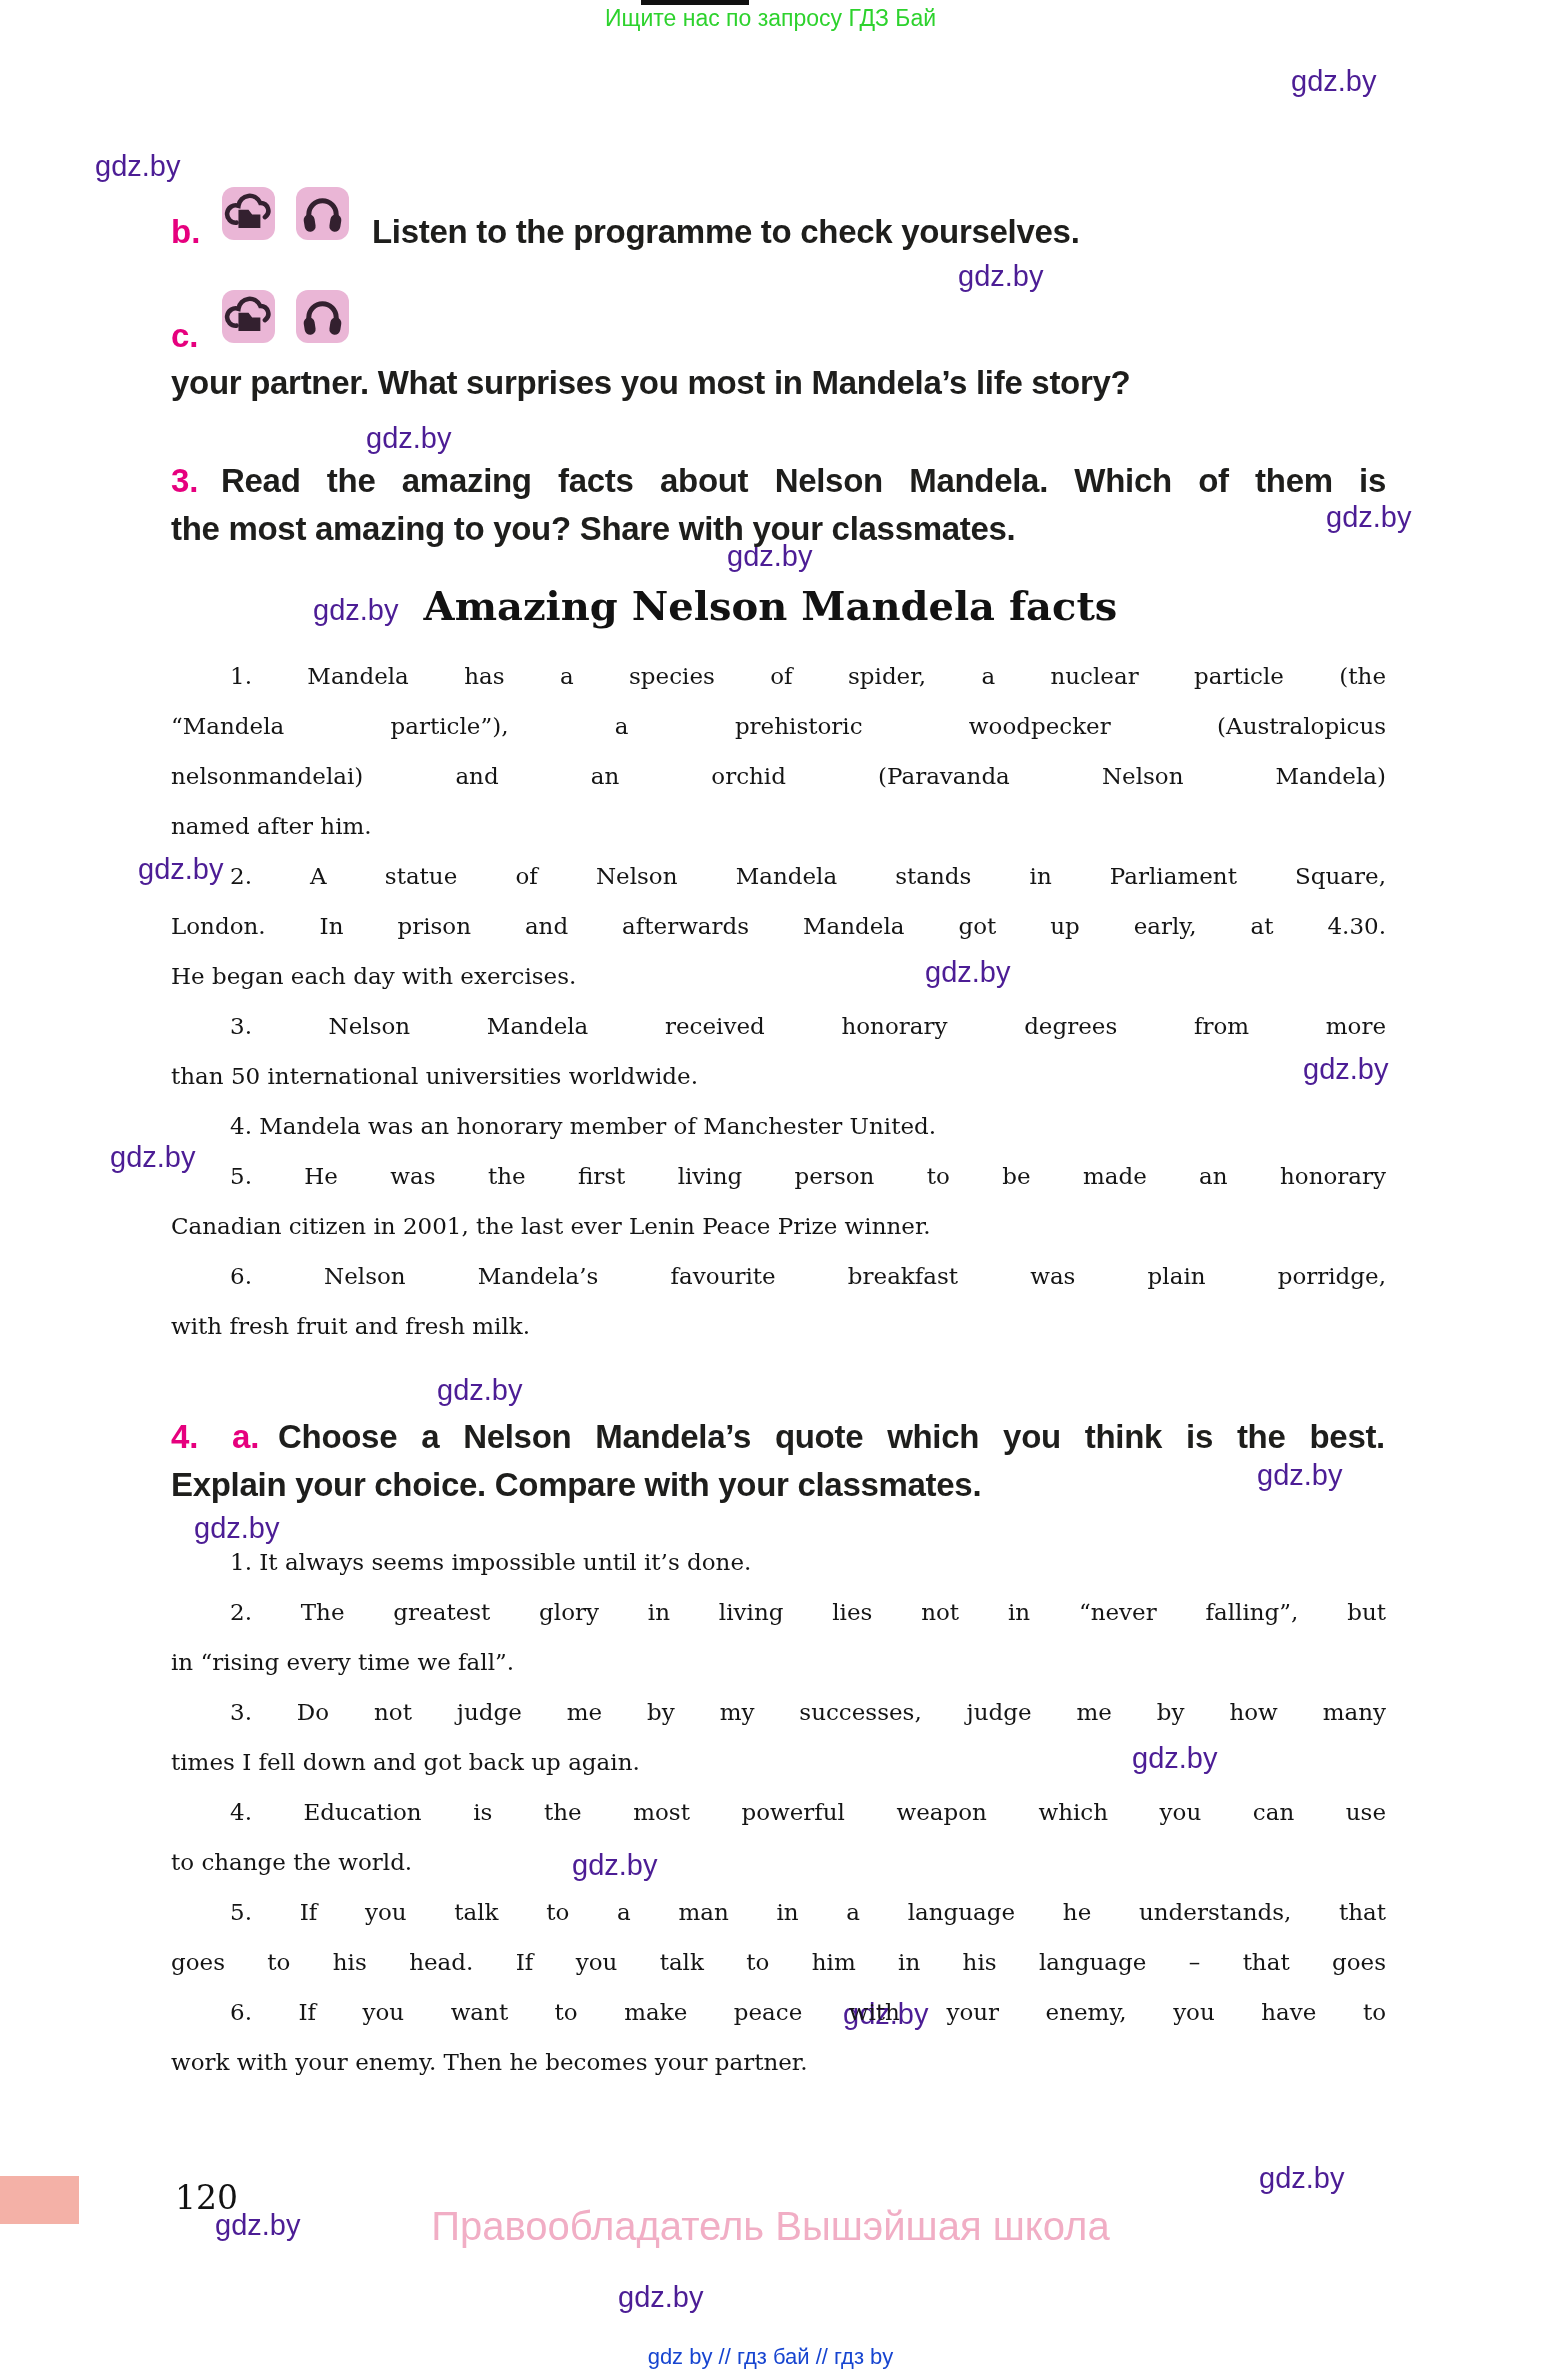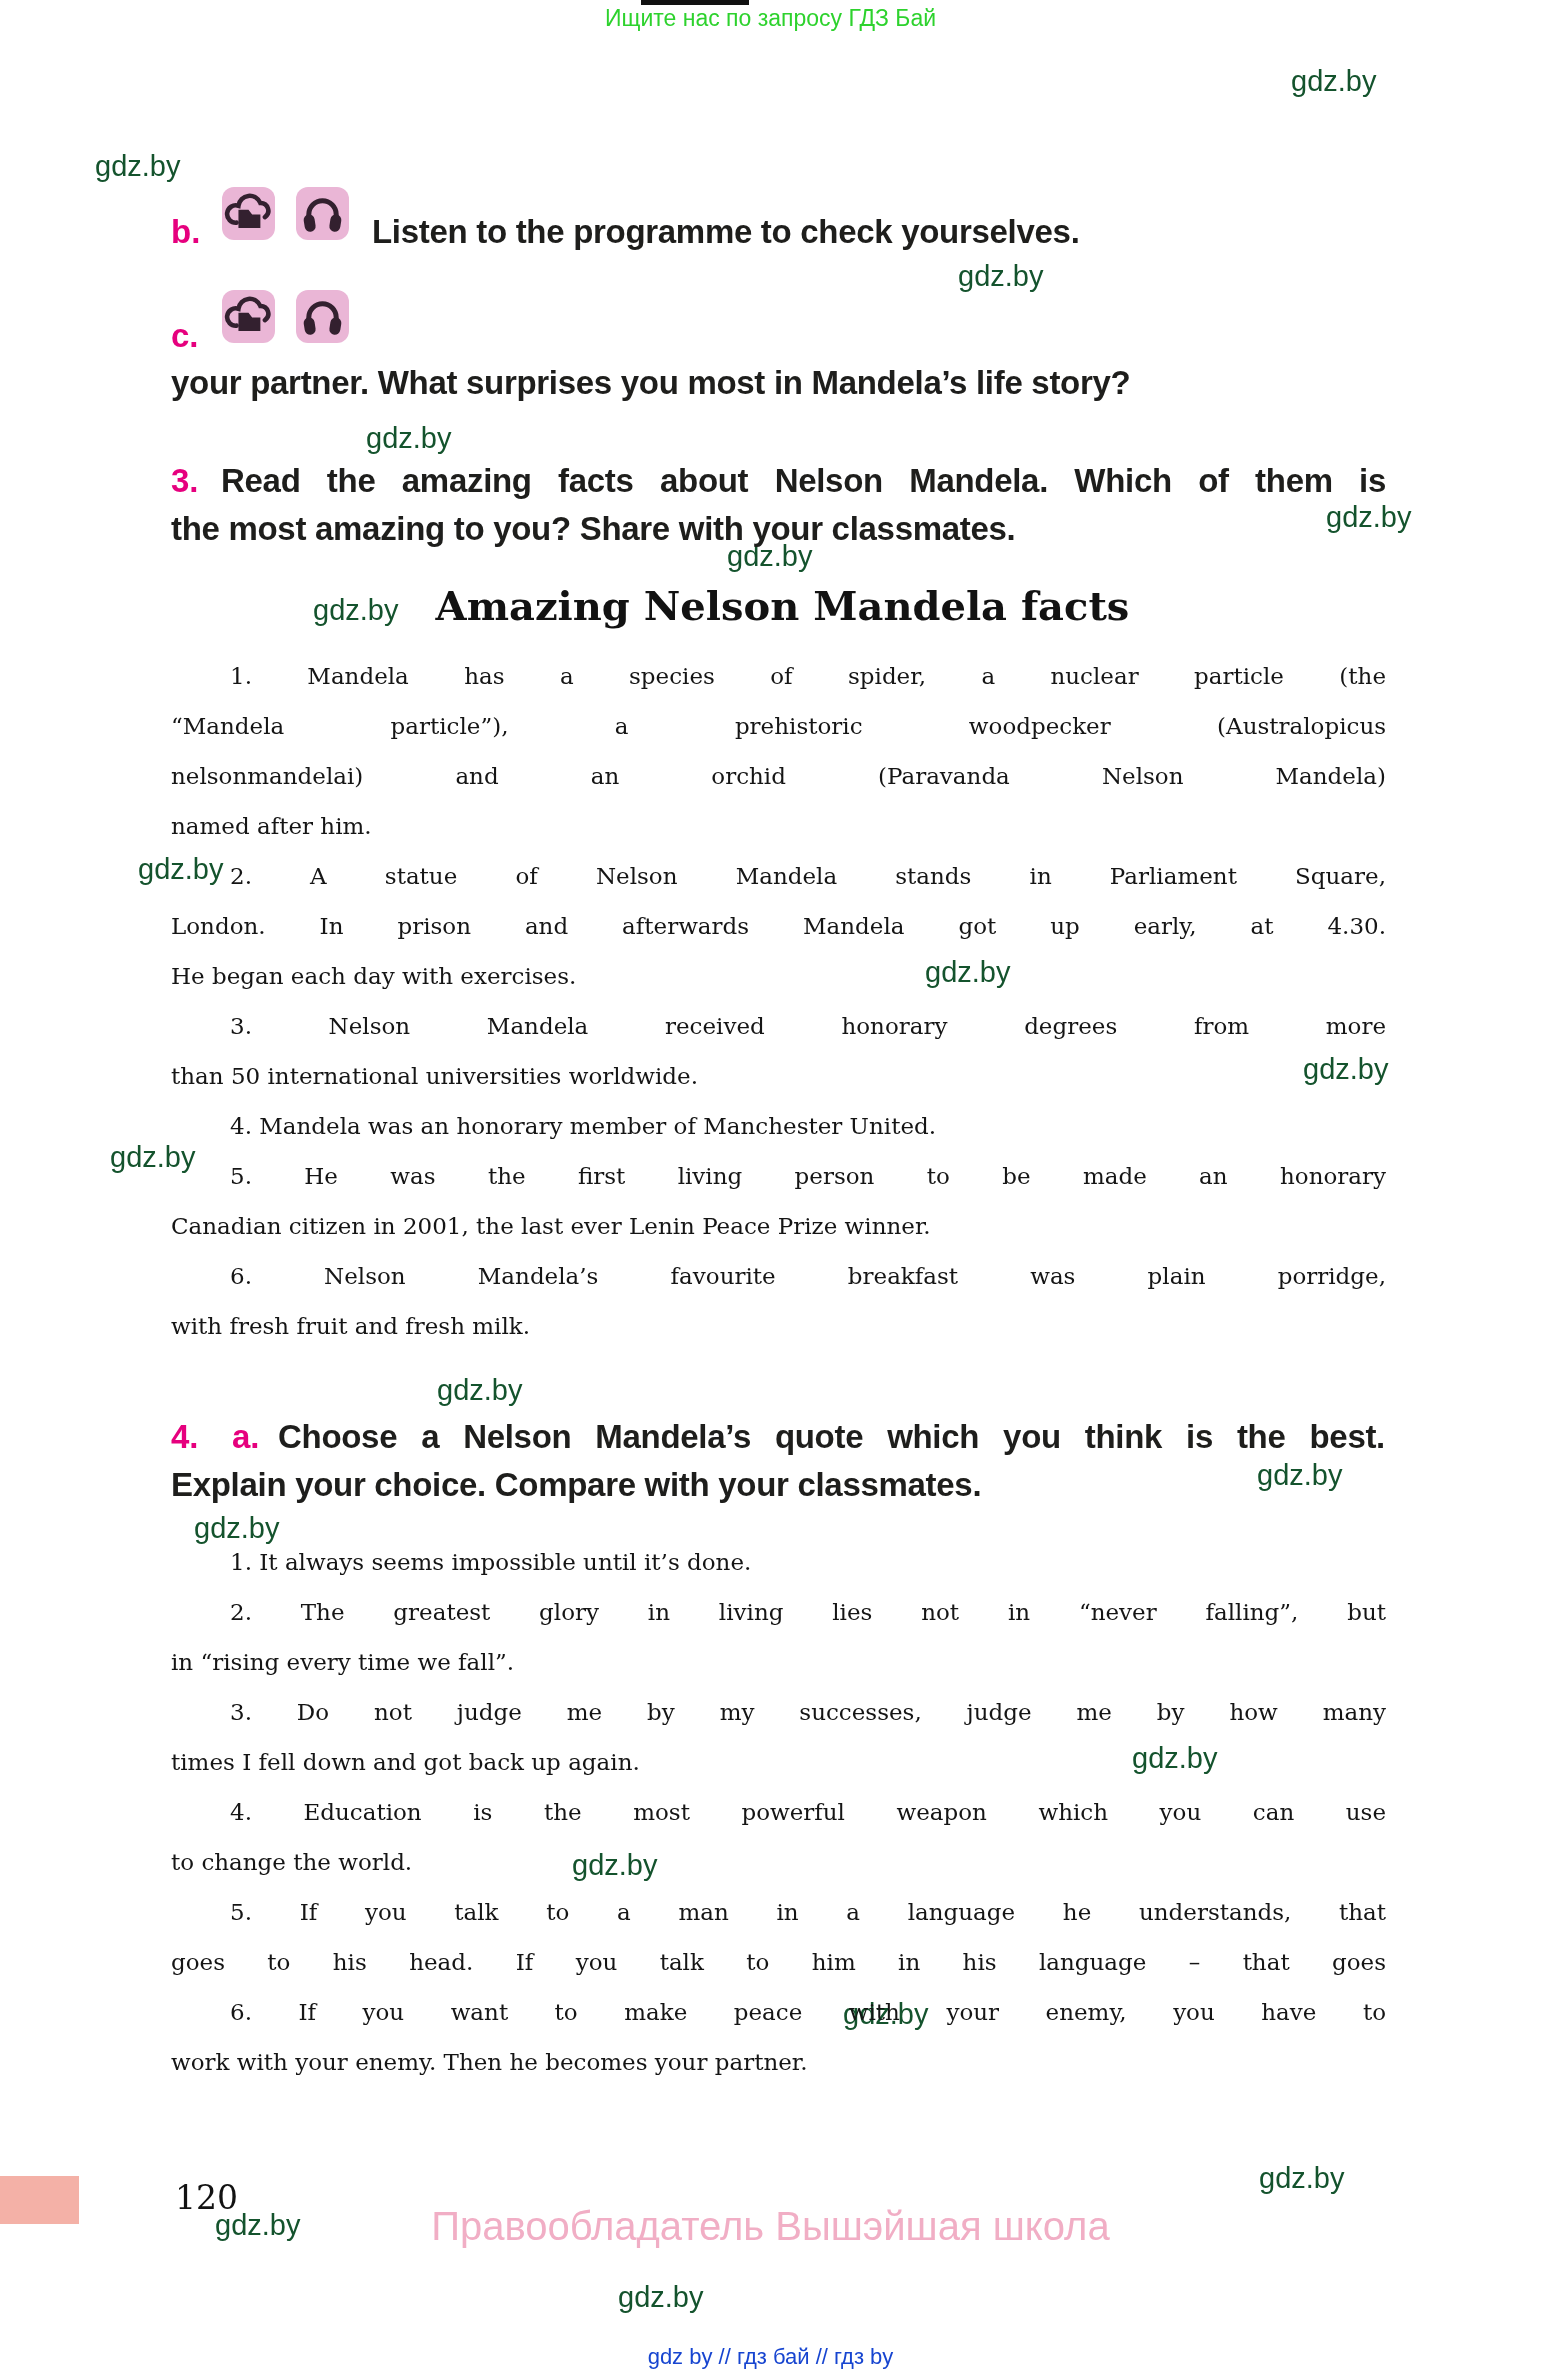--- a/index.html
+++ b/index.html
@@ -3,21 +3,21 @@
 <meta charset="utf-8">
 <style>
   html,body { margin:0; padding:0; background:#ffffff; }
   .page {
     position:relative; width:1541px; height:2377px; background:#ffffff;
     font-family:"Liberation Sans", sans-serif; overflow:hidden;
   }
   
   .wm {
     position:absolute; font:400 29px/1.15 "Liberation Sans", sans-serif;
-    color:#14532d; white-space:nowrap;
+    color:#4c1d95; white-space:nowrap;
   }
   
   .clip-frag { position:absolute; left:641px; top:0; width:108px; height:4.6px; background:#111; }
   .green-notice {
     position:absolute; top:4.6px; left:50%; transform:translateX(-50%);
     font:400 23px/1.2 "Liberation Sans", sans-serif; color:#2dd22d; white-space:nowrap;
   }
   
   .instr-line {
     position:absolute; font:700 33px/48px "Liberation Sans", sans-serif;
@@ -31,21 +31,21 @@
   
   .serif-block {
     position:absolute; left:171px; width:1215px;
     font-family:"DejaVu Serif", serif; font-size:23px; line-height:50px; color:#151515;
   }
   .pline { text-align:justify; text-align-last:justify; }
   .pline.last { text-align-last:left; }
   .pline.first { text-indent:59px; }
   .facts-title {
     position:absolute; top:584px; left:50%; transform:translateX(-50%);
-    font:700 40px/1.1 "DejaVu Serif", serif; color:#121212; white-space:nowrap;margin-left:12px;
+    font:700 40px/1.1 "DejaVu Serif", serif; color:#121212; white-space:nowrap;
   }
   
   .page-block { position:absolute; left:0; top:2176px; width:79px; height:48px; background:#f4b1a7; }
   .page-number { position:absolute; left:175px; top:2180px; font:400 33px/1.1 "DejaVu Serif", serif; color:#121212; }
   .copyright {
     position:absolute; top:2204px; left:50%; transform:translateX(-50%);
     font:400 40px/1.1 "Liberation Sans", sans-serif; color:#f1aec5; white-space:nowrap;
   }
   .footer-links {
     position:absolute; top:2344px; left:50%; transform:translateX(-50%);

